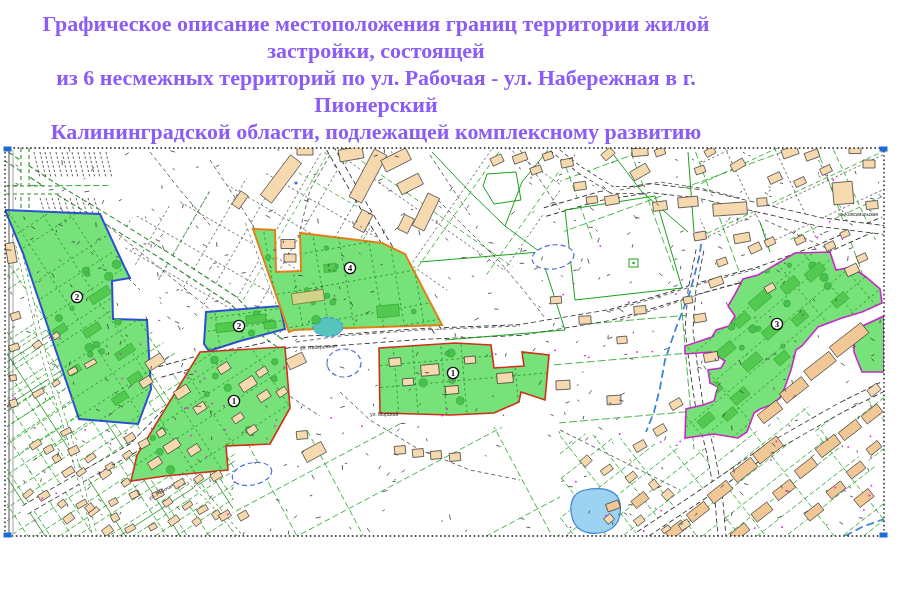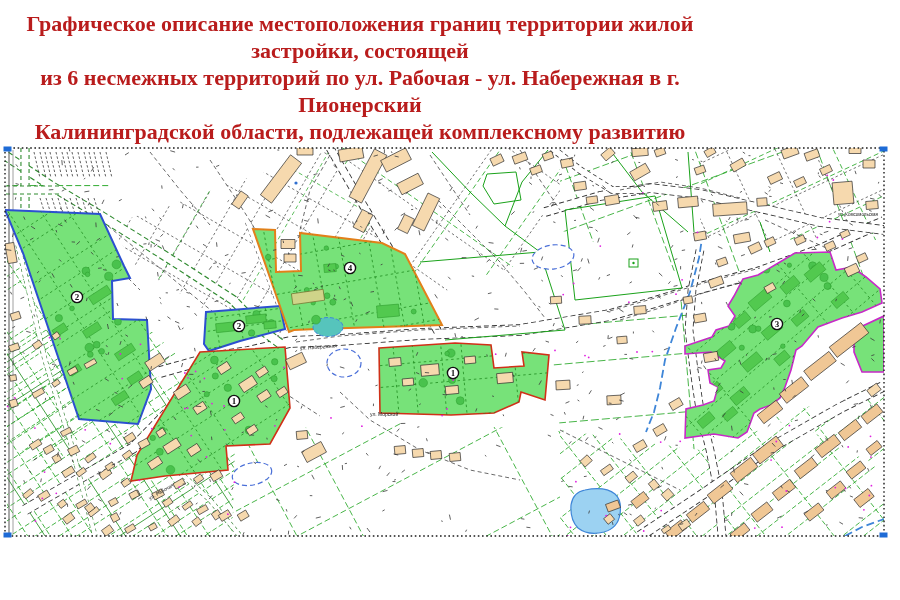--- a/index.html
+++ b/index.html
@@ -1,17 +1,17 @@
 <!DOCTYPE html>
 <html><head><meta charset="utf-8">
 <style>
 html,body{margin:0;padding:0;background:#ffffff;width:900px;height:600px;overflow:hidden}
-#title{position:absolute;left:0;top:10px;width:720px;text-align:center;
+#title{position:absolute;left:16px;top:10px;width:720px;text-align:center;
 font-family:"Liberation Serif",serif;font-weight:bold;font-size:22px;
-line-height:27px;color:#b91c1c;}
+line-height:27px;color:#8b5cf6;}
 </style></head>
 <body>
 
 <div id="title">Графическое описание местоположения границ территории жилой застройки, состоящей<br>из 6 несмежных территорий по ул. Рабочая - ул. Набережная в г. Пионерский<br>Калининградской области, подлежащей комплексному развитию</div>
 <svg width="900" height="600" viewBox="0 0 900 600" style="position:absolute;left:0;top:0">
 <defs>
 <clipPath id="cp_z1">
         <polygon points="7.0,330.0 150.0,330.0 215.0,390.0 160.0,440.0 235.0,450.0 232.0,536.0 7.0,536.0"></polygon>
       </clipPath>
 <clipPath id="cp_z1b">

